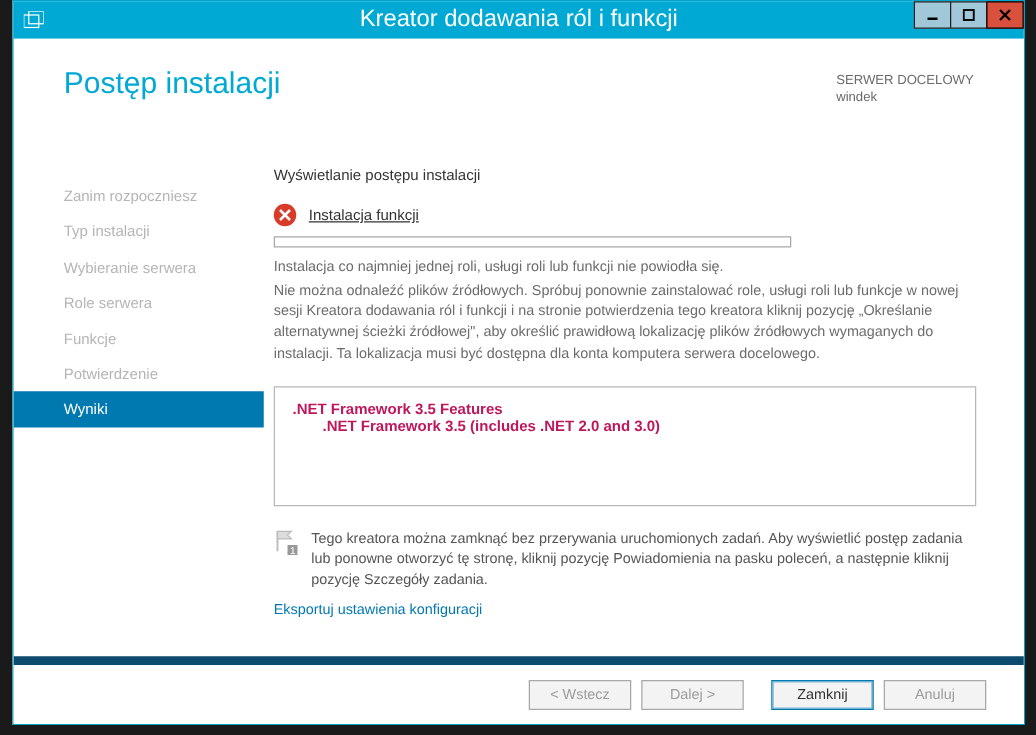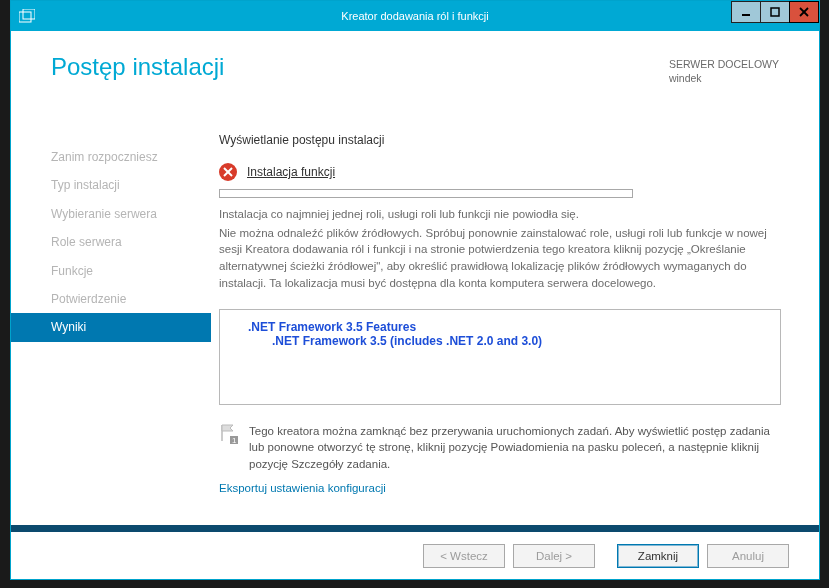--- a/index.html
+++ b/index.html
@@ -30,21 +30,21 @@
   }
   .title-icon {
     width: 16px; height: 14px;
     margin: 0 8px;
     display: inline-block;
   }
   .title-text {
     position: absolute;
     left: 0; right: 0;
     text-align: center;
-    font-size: 11px;
+    font-size: 19px;
     pointer-events: none;
   }
   .win-controls {
     position: absolute;
     right: 0; top: 0;
     display: flex;
   }
   .win-btn {
     width: 30px; height: 22px;
     border: 1px solid #000;
@@ -117,23 +117,23 @@
     width: 414px; height: 9px; border: 1px solid #a8a8a8;
     margin: 6px 0 8px 0;
     background: #fff;
   }
   .para { color: #6c6c6c; font-size: 11.5px; line-height: 1.45; }
   .para .line1 { margin-bottom: 2px; }
   .feat-box {
     margin-top: 18px;
     border: 1px solid #b8b8b8;
     height: 96px;
-    padding: 10px 28px;
+    padding: 10px 14px;
     font-size: 12px;
-    color: #1d4ed8;
+    color: #be185d;
   }
   .feat-box .f1 { font-weight: 700; }
   .feat-box .f2 { font-weight: 700; padding-left: 24px; }
   .note-row {
     display: flex; gap: 10px; margin-top: 18px; align-items:flex-start;
   }
   .flag-icon {
     width: 20px; height: 22px; flex: none;
     display:flex; align-items:flex-end; justify-content:flex-end;
     color:#888;

